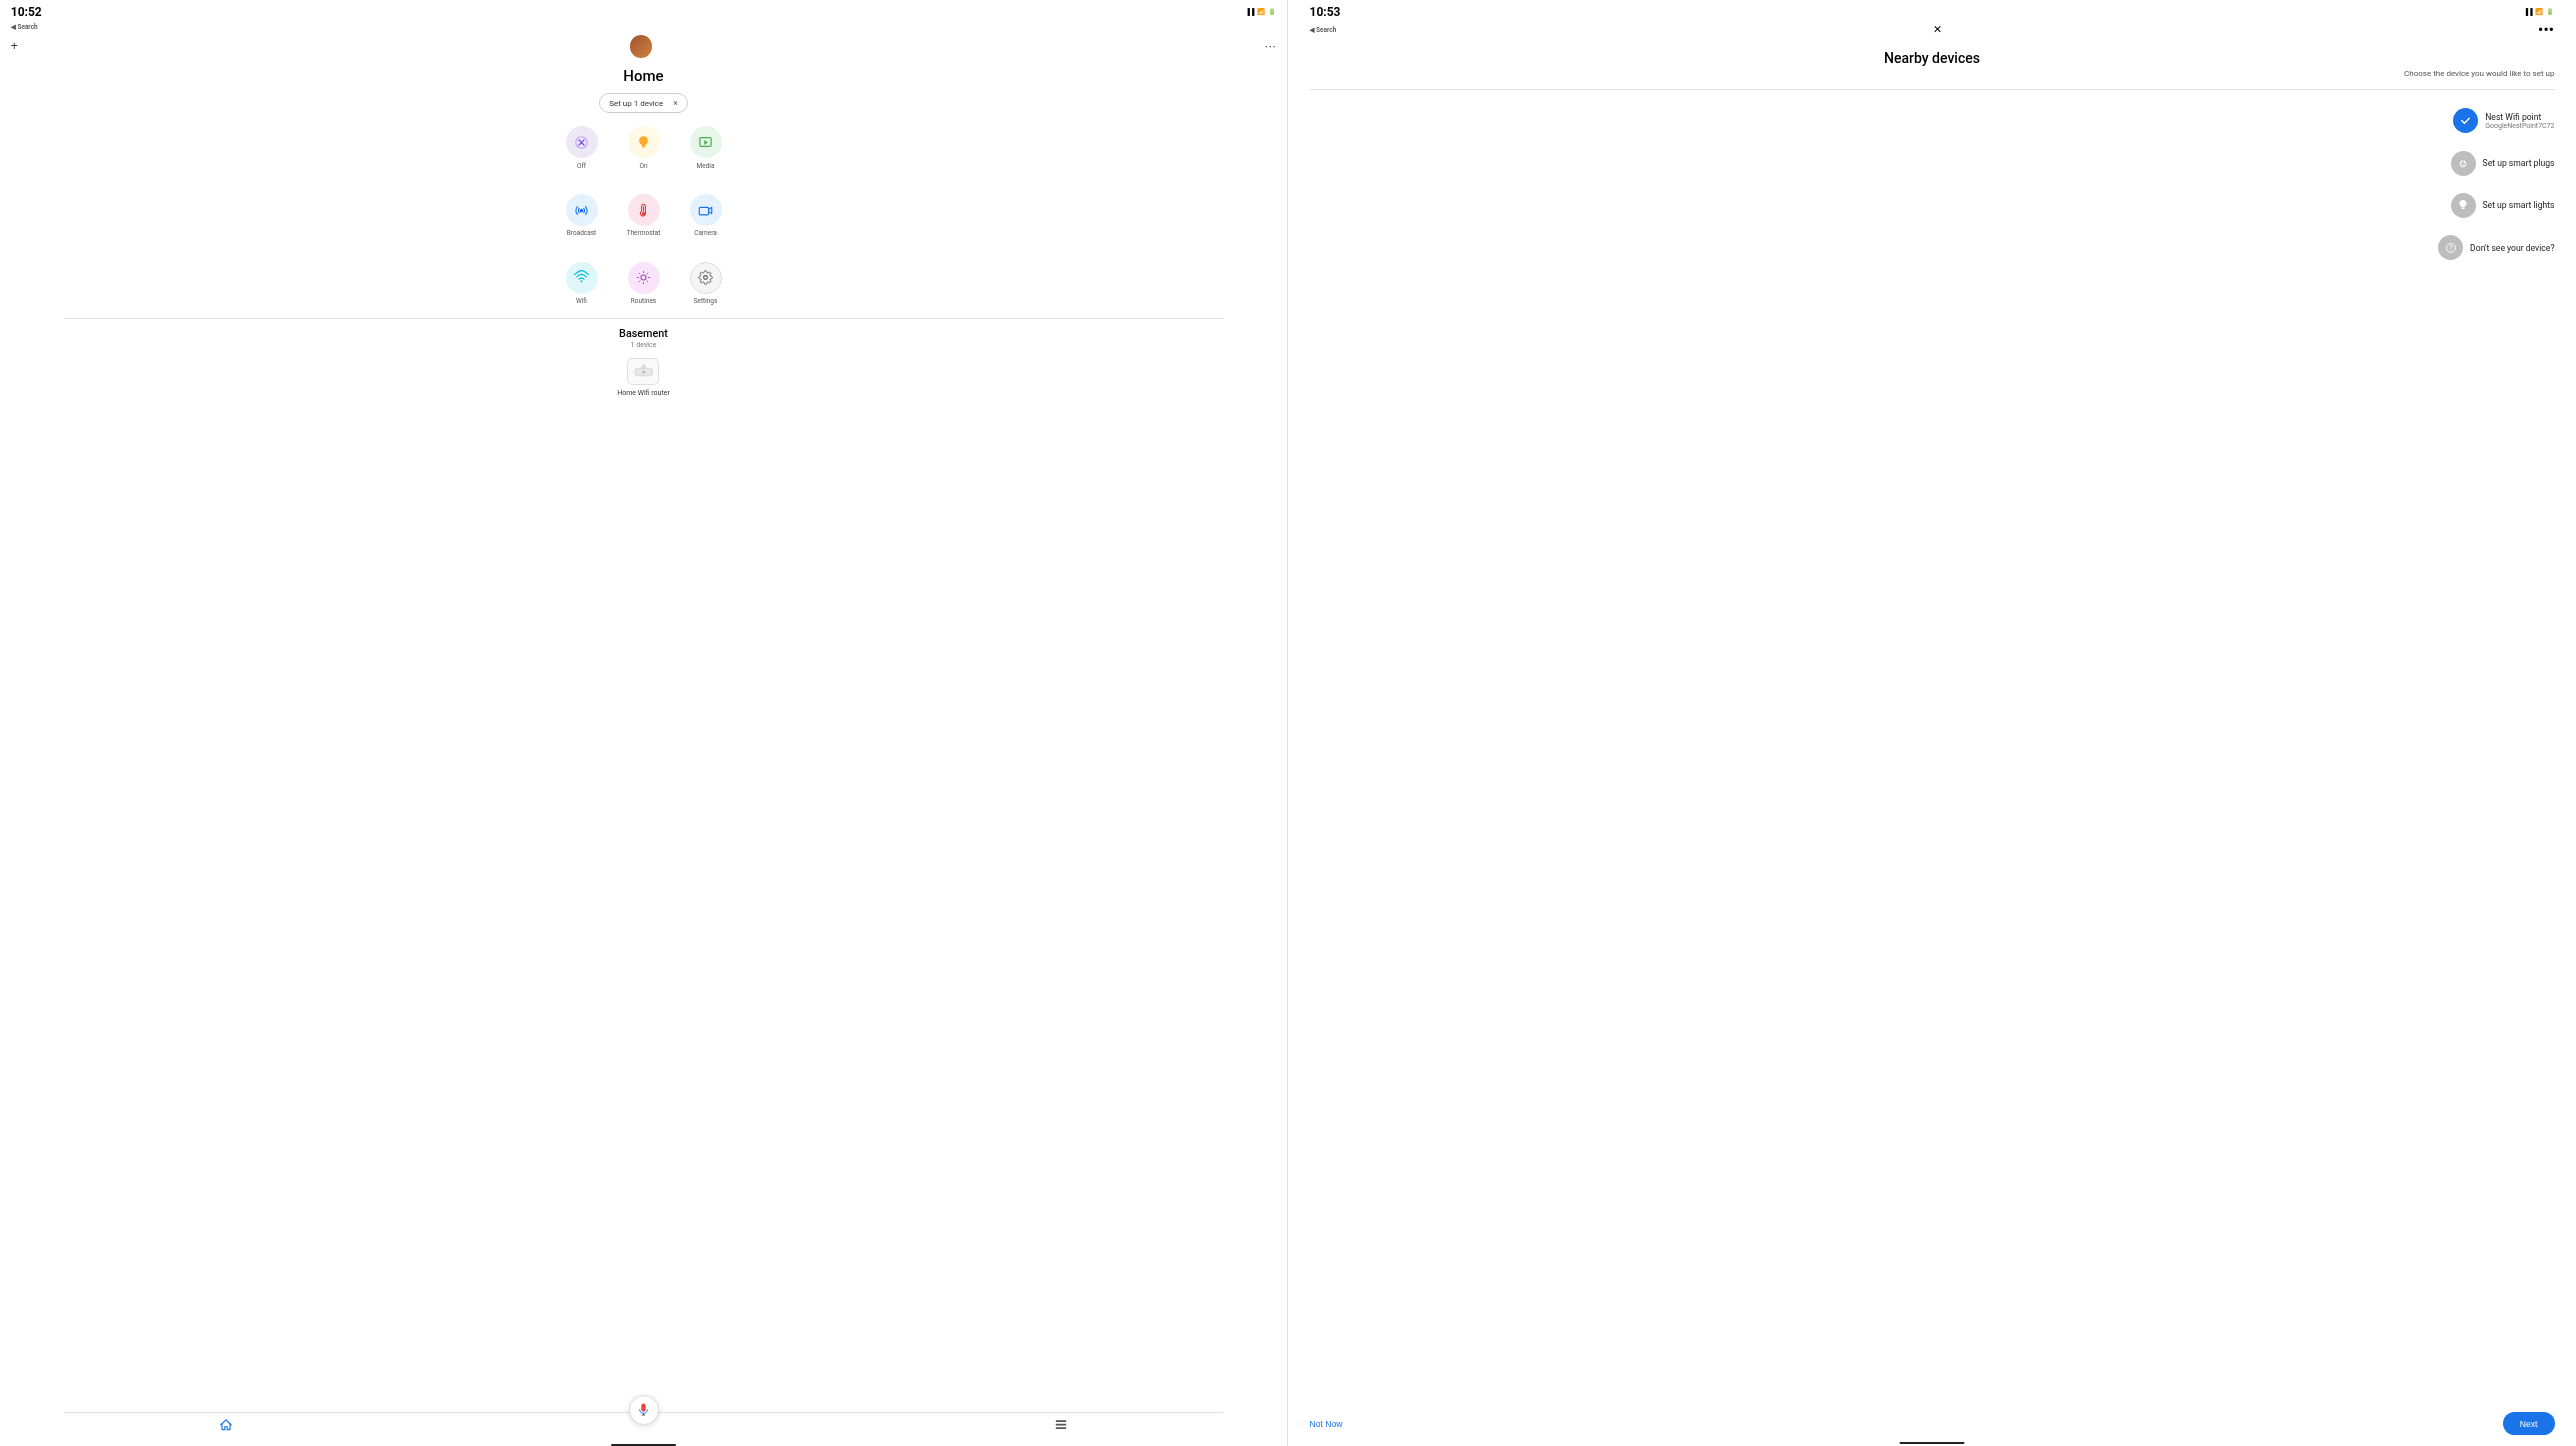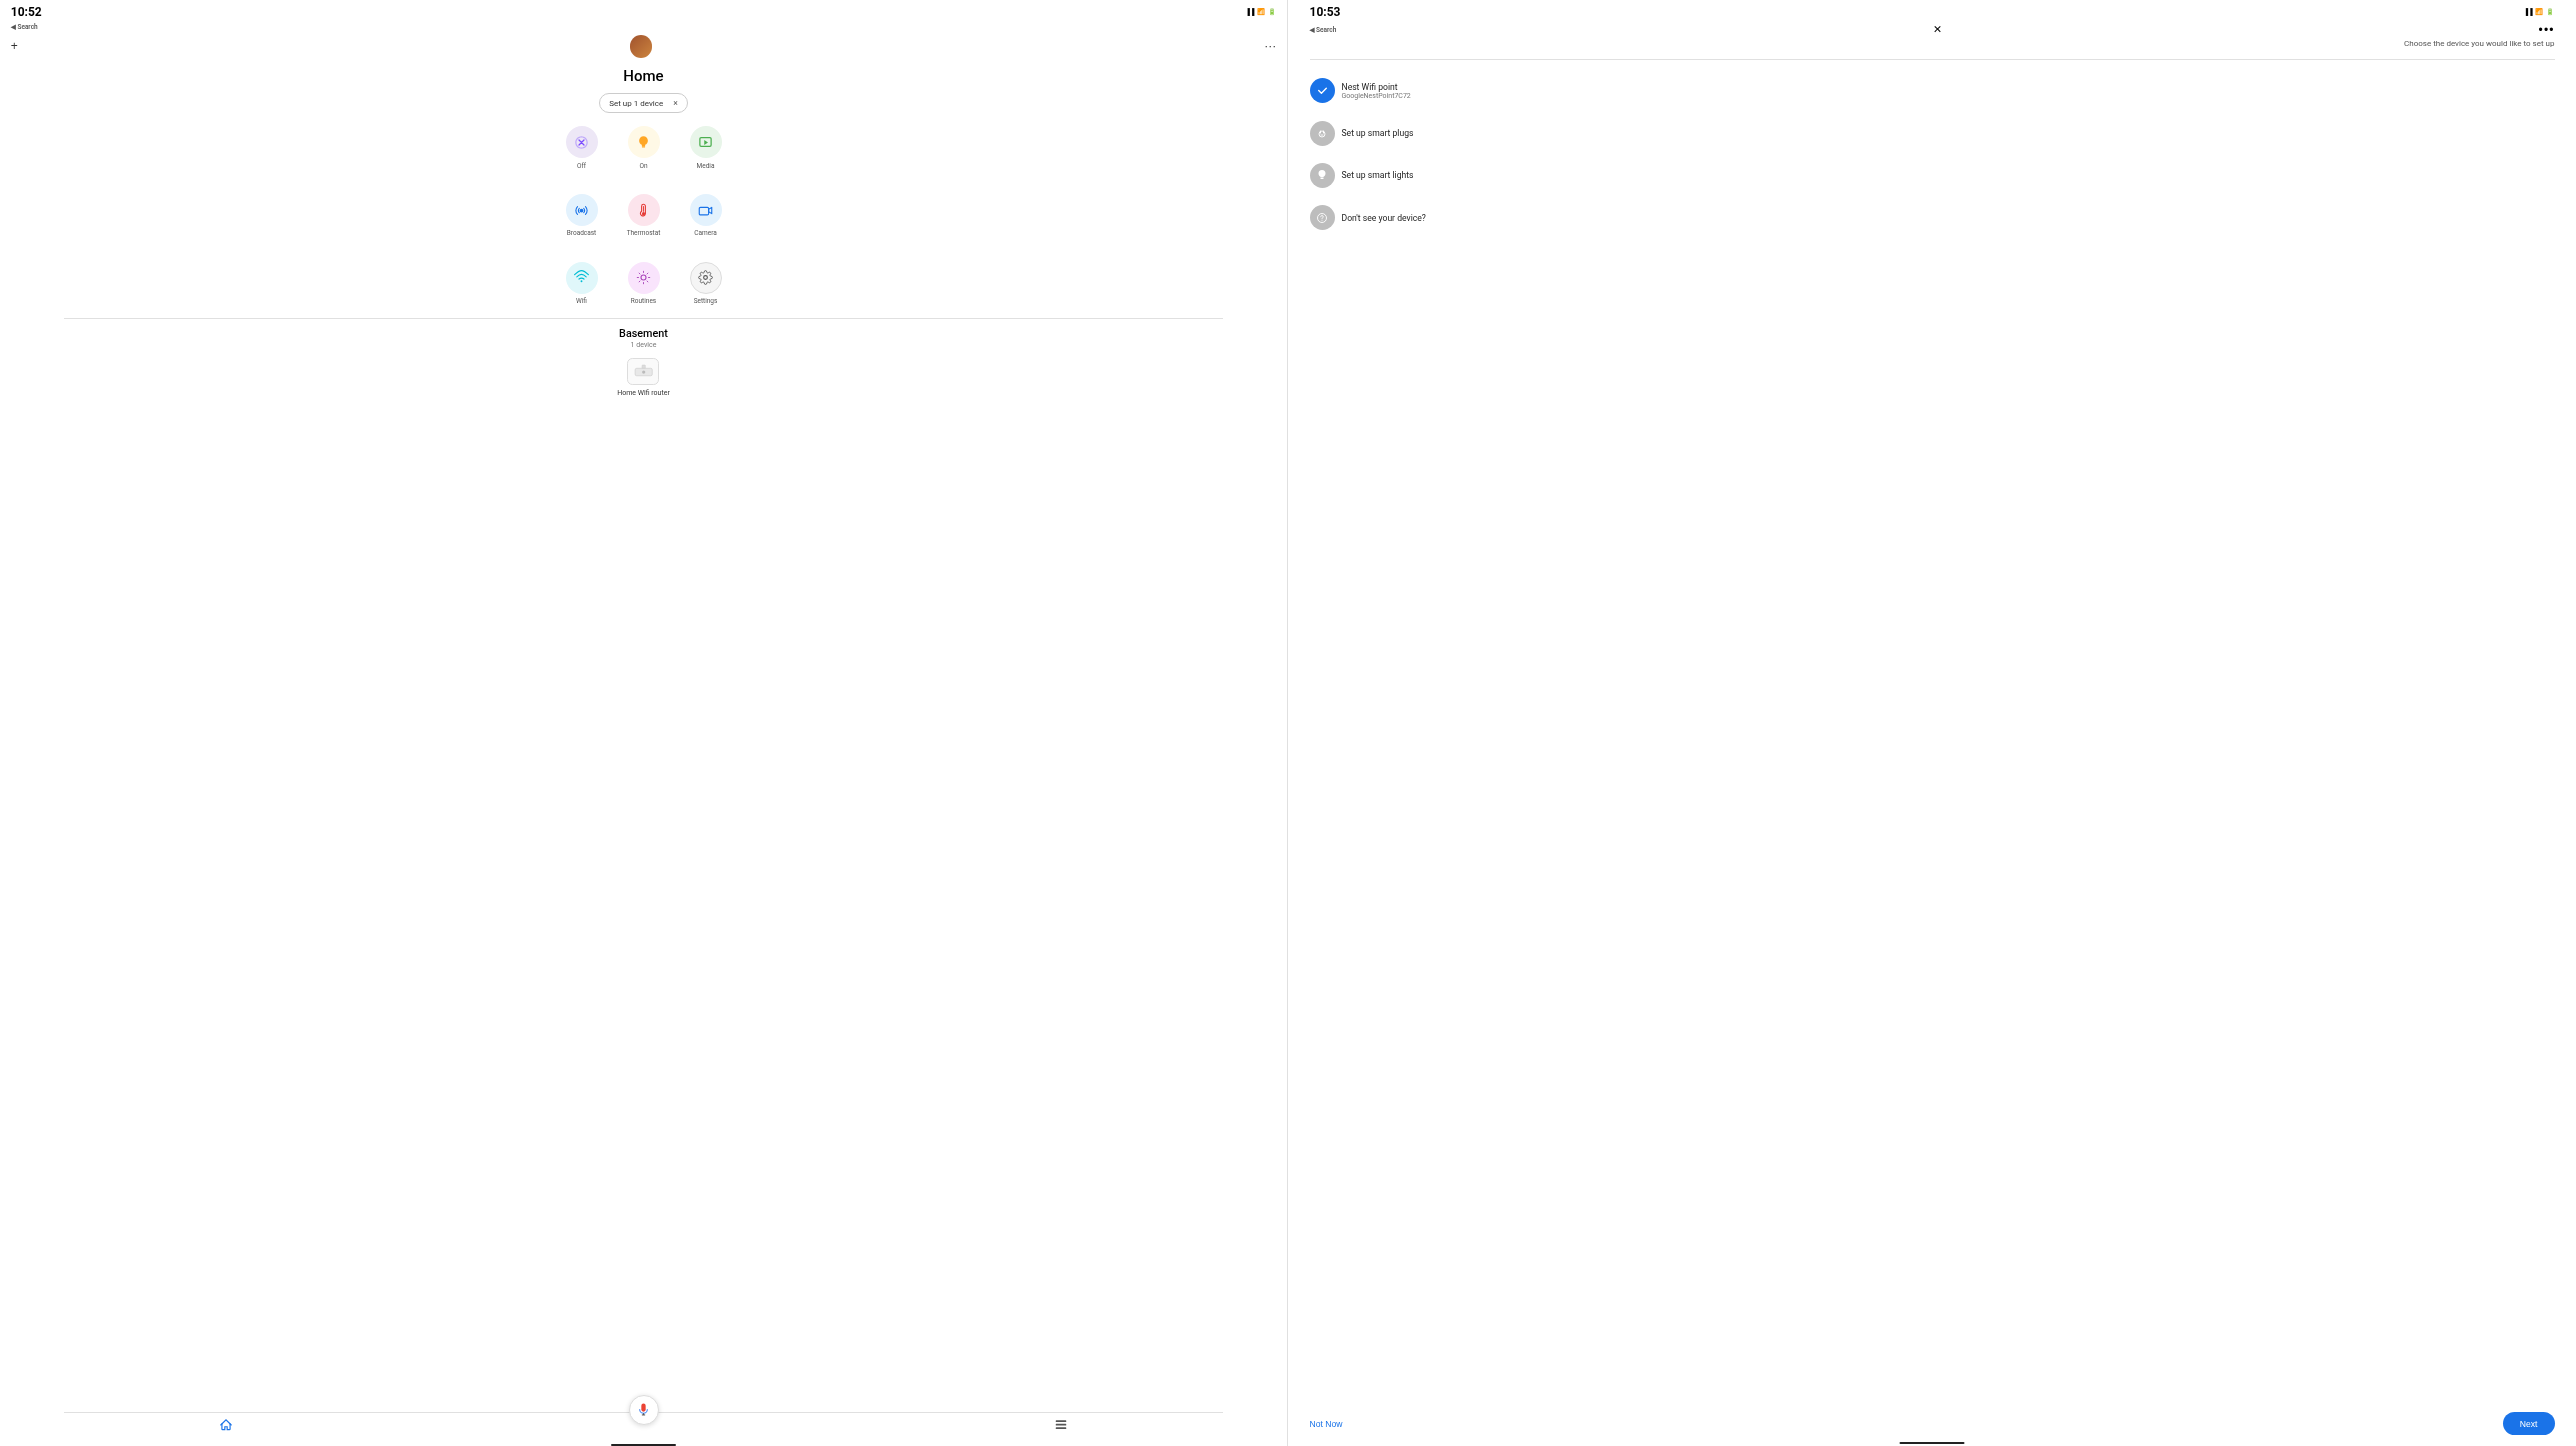--- a/index.html
+++ b/index.html
@@ -159,21 +159,21 @@
     .nearby-subtitle {
       font-size: 8px; color: #555; text-align: right;
       width: 100%; margin-bottom: 10.8px;
     }
     .nearby-divider { width: 100%; height: 0.5px; background: #e0e0e0; margin-bottom: 10.8px; }
 
     
     .device-list { width: 100%; }
     .device-list-item {
       display: flex; align-items: center; gap: 7px;
-      padding: 8.6px 0; cursor: pointer;
+      padding: 8.6px 0; cursor: pointer; justify-content: flex-end;
     }
     .device-list-icon {
       width: 25px; height: 25px; border-radius: 50%;
       display: flex; align-items: center; justify-content: center;
       flex-shrink: 0;
     }
     .dli-selected { background: #1a73e8; }
     .dli-grey { background: #bdbdbd; }
     .device-list-text { display: flex; flex-direction: column; }
     .device-list-name { font-size: 8.6px; color: #222; font-weight: 400; }
@@ -384,20 +384,21 @@
       <span>📶</span>
       <span>🔋</span>
     </div>
   </div>
   <div class="status-bar" style="padding: 0; width:100%; margin-bottom:2.2px;">
     <span class="back-search">◀ Search</span>
     <button style="background:none;border:none;font-size:10.8px;cursor:pointer;">✕</button>
     <button style="background:none;border:none;font-size:12px;cursor:pointer;letter-spacing:1.1px;">•••</button>
   </div>
 
+  <div class="nearby-title">Nearby devices</div>
   <div class="nearby-subtitle">Choose the device you would like to set up</div>
   <div class="nearby-divider"></div>
 
   <div class="device-list">
 
     <div class="device-list-item">
       <div class="device-list-icon dli-selected">
         <svg width="13" height="13" viewBox="0 0 24 24" fill="none">
           <path d="M5 12l5 5 9-9" stroke="#fff" stroke-width="2.5" stroke-linecap="round" stroke-linejoin="round"></path>
         </svg>

